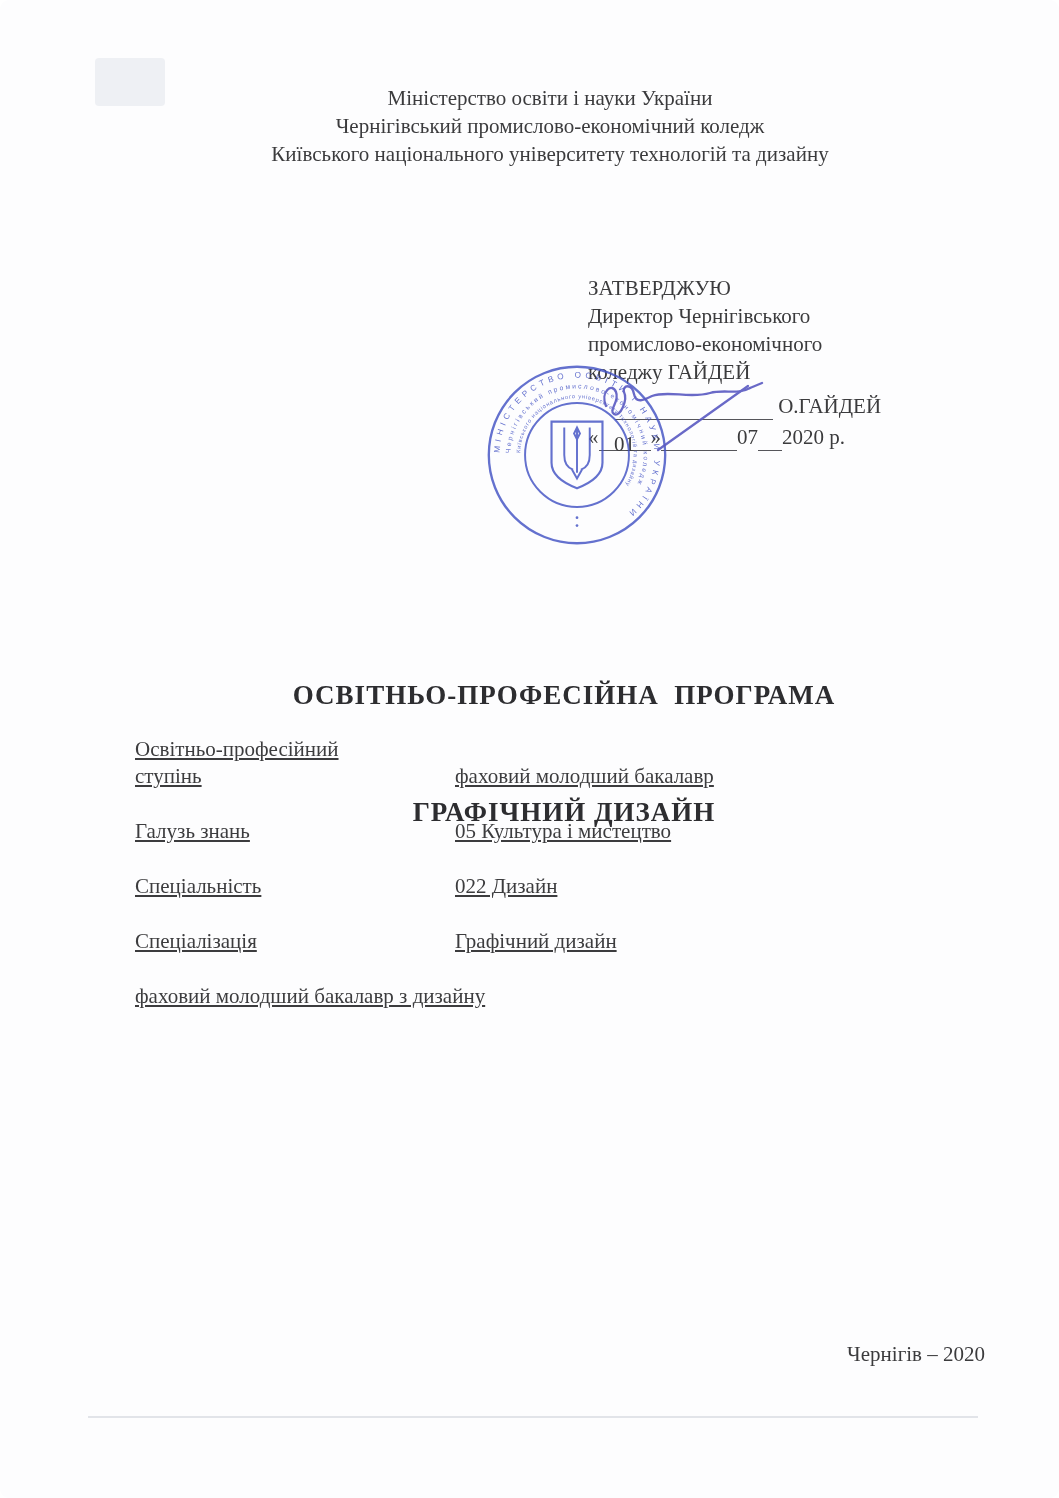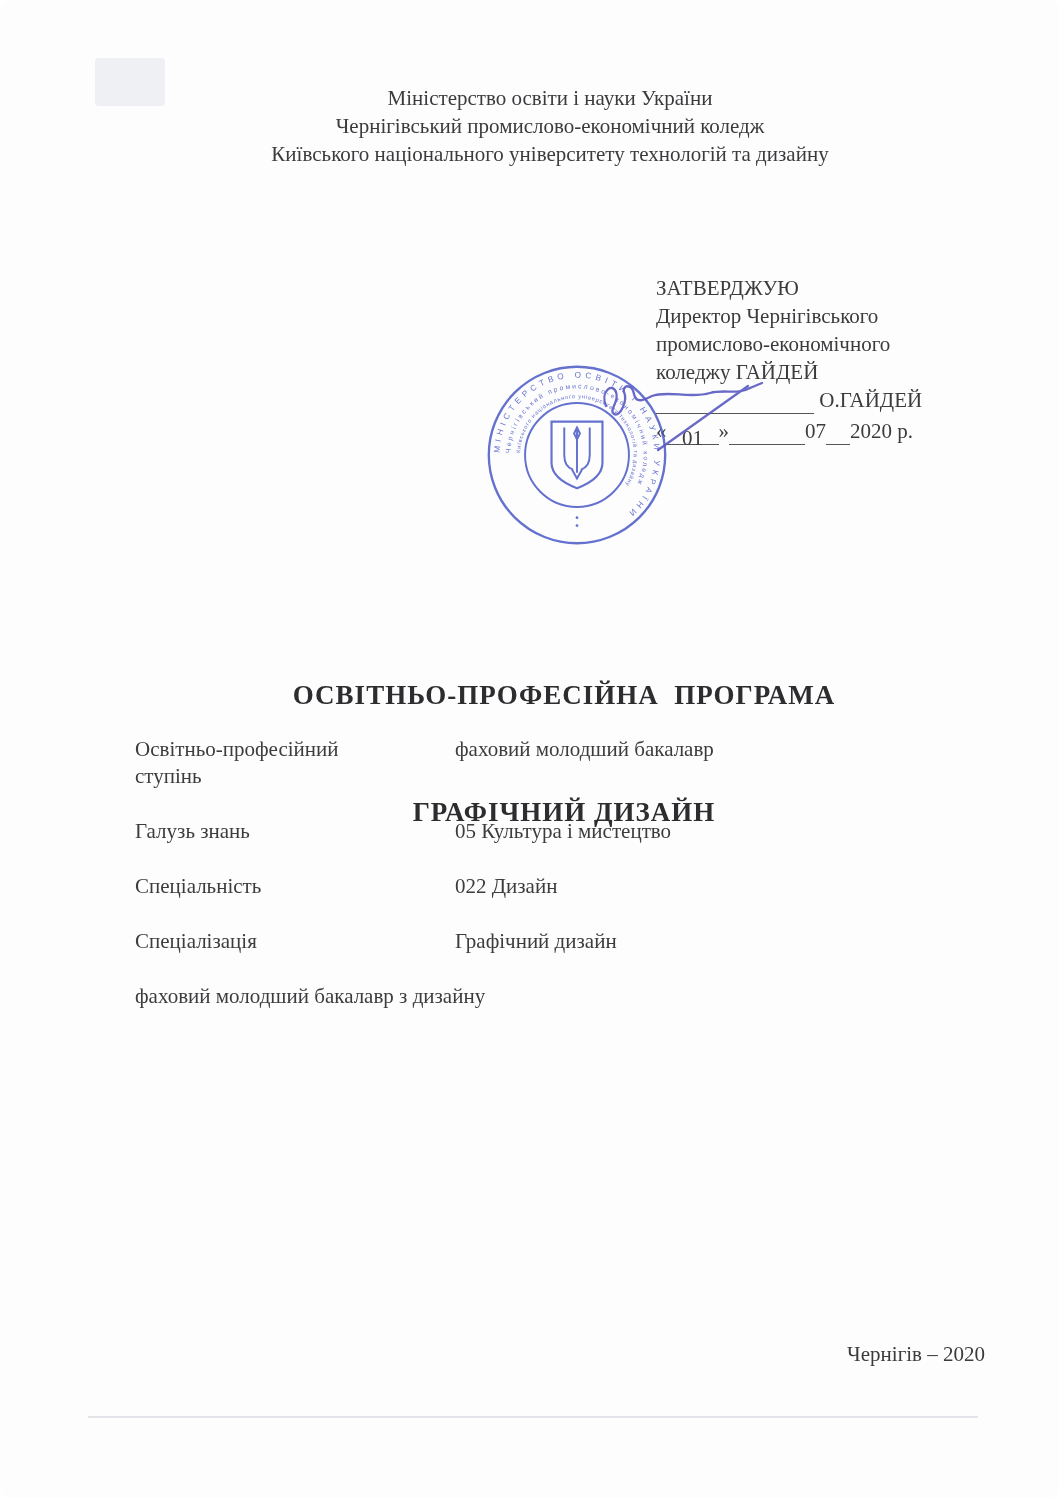--- a/index.html
+++ b/index.html
@@ -15,25 +15,25 @@
   
   .scan-smudge-tl{position:absolute;left:95px;top:58px;width:70px;height:48px;background:#eef0f4;border-radius:4px;}
   .scan-edge-bottom{position:absolute;left:88px;top:1416px;width:890px;height:2px;background:#e2e4e9;}
 
   .header{
     position:absolute;left:115px;top:84px;width:870px;
     text-align:center;font-size:21px;line-height:28px;
     color:#3b3b3d;
   }
   .approval{
-    position:absolute;left:656px;top:274px;width:320px;
+    position:absolute;left:588px;top:274px;width:320px;
     font-size:21px;line-height:28px;color:#3b3b3d;
   }
   .approval p{margin:0;}
-  .sig-row{white-space:nowrap;}
+  .sig-row{margin-top:6px;white-space:nowrap;text-align:center;}
   .sig-line{display:inline-block;width:158px;border-bottom:1.5px solid #55555a;height:20px;vertical-align:bottom;}
   .date-row{margin-top:3px;white-space:nowrap;font-size:21px;}
   .slot{display:inline-block;border-bottom:1.5px solid #55555a;height:20px;vertical-align:bottom;text-align:center;}
   .slot-day{width:52px;}
   .slot-blank{width:76px;}
   .slot-sm{width:24px;}
 
   .stamp{
     position:absolute;left:479px;top:357px;width:196px;height:196px;
     opacity:.82;filter:blur(.4px);
@@ -47,21 +47,21 @@
   .doc-title{
     position:absolute;left:129px;top:598px;width:870px;
     text-align:center;font-weight:bold;color:#2d2d30;
     font-size:27px;line-height:39px;letter-spacing:1px;
     white-space:pre-wrap;
   }
   .fields{
     position:absolute;left:135px;top:736px;width:800px;
     font-size:21px;
   }
-  .field-row{display:flex;margin-bottom:28px;line-height:27px;}
+  .field-row{display:flex;align-items:flex-end;margin-bottom:28px;line-height:27px;text-decoration:underline;}
   .field-label{width:320px;white-space:pre-line;}
   .field-value{flex:1;}
 
   .footer{
     position:absolute;left:115px;top:1342px;width:870px;
     text-align:right;font-size:21px;color:#3b3b3d;
   }
 </style>
 </head>
 <body>

